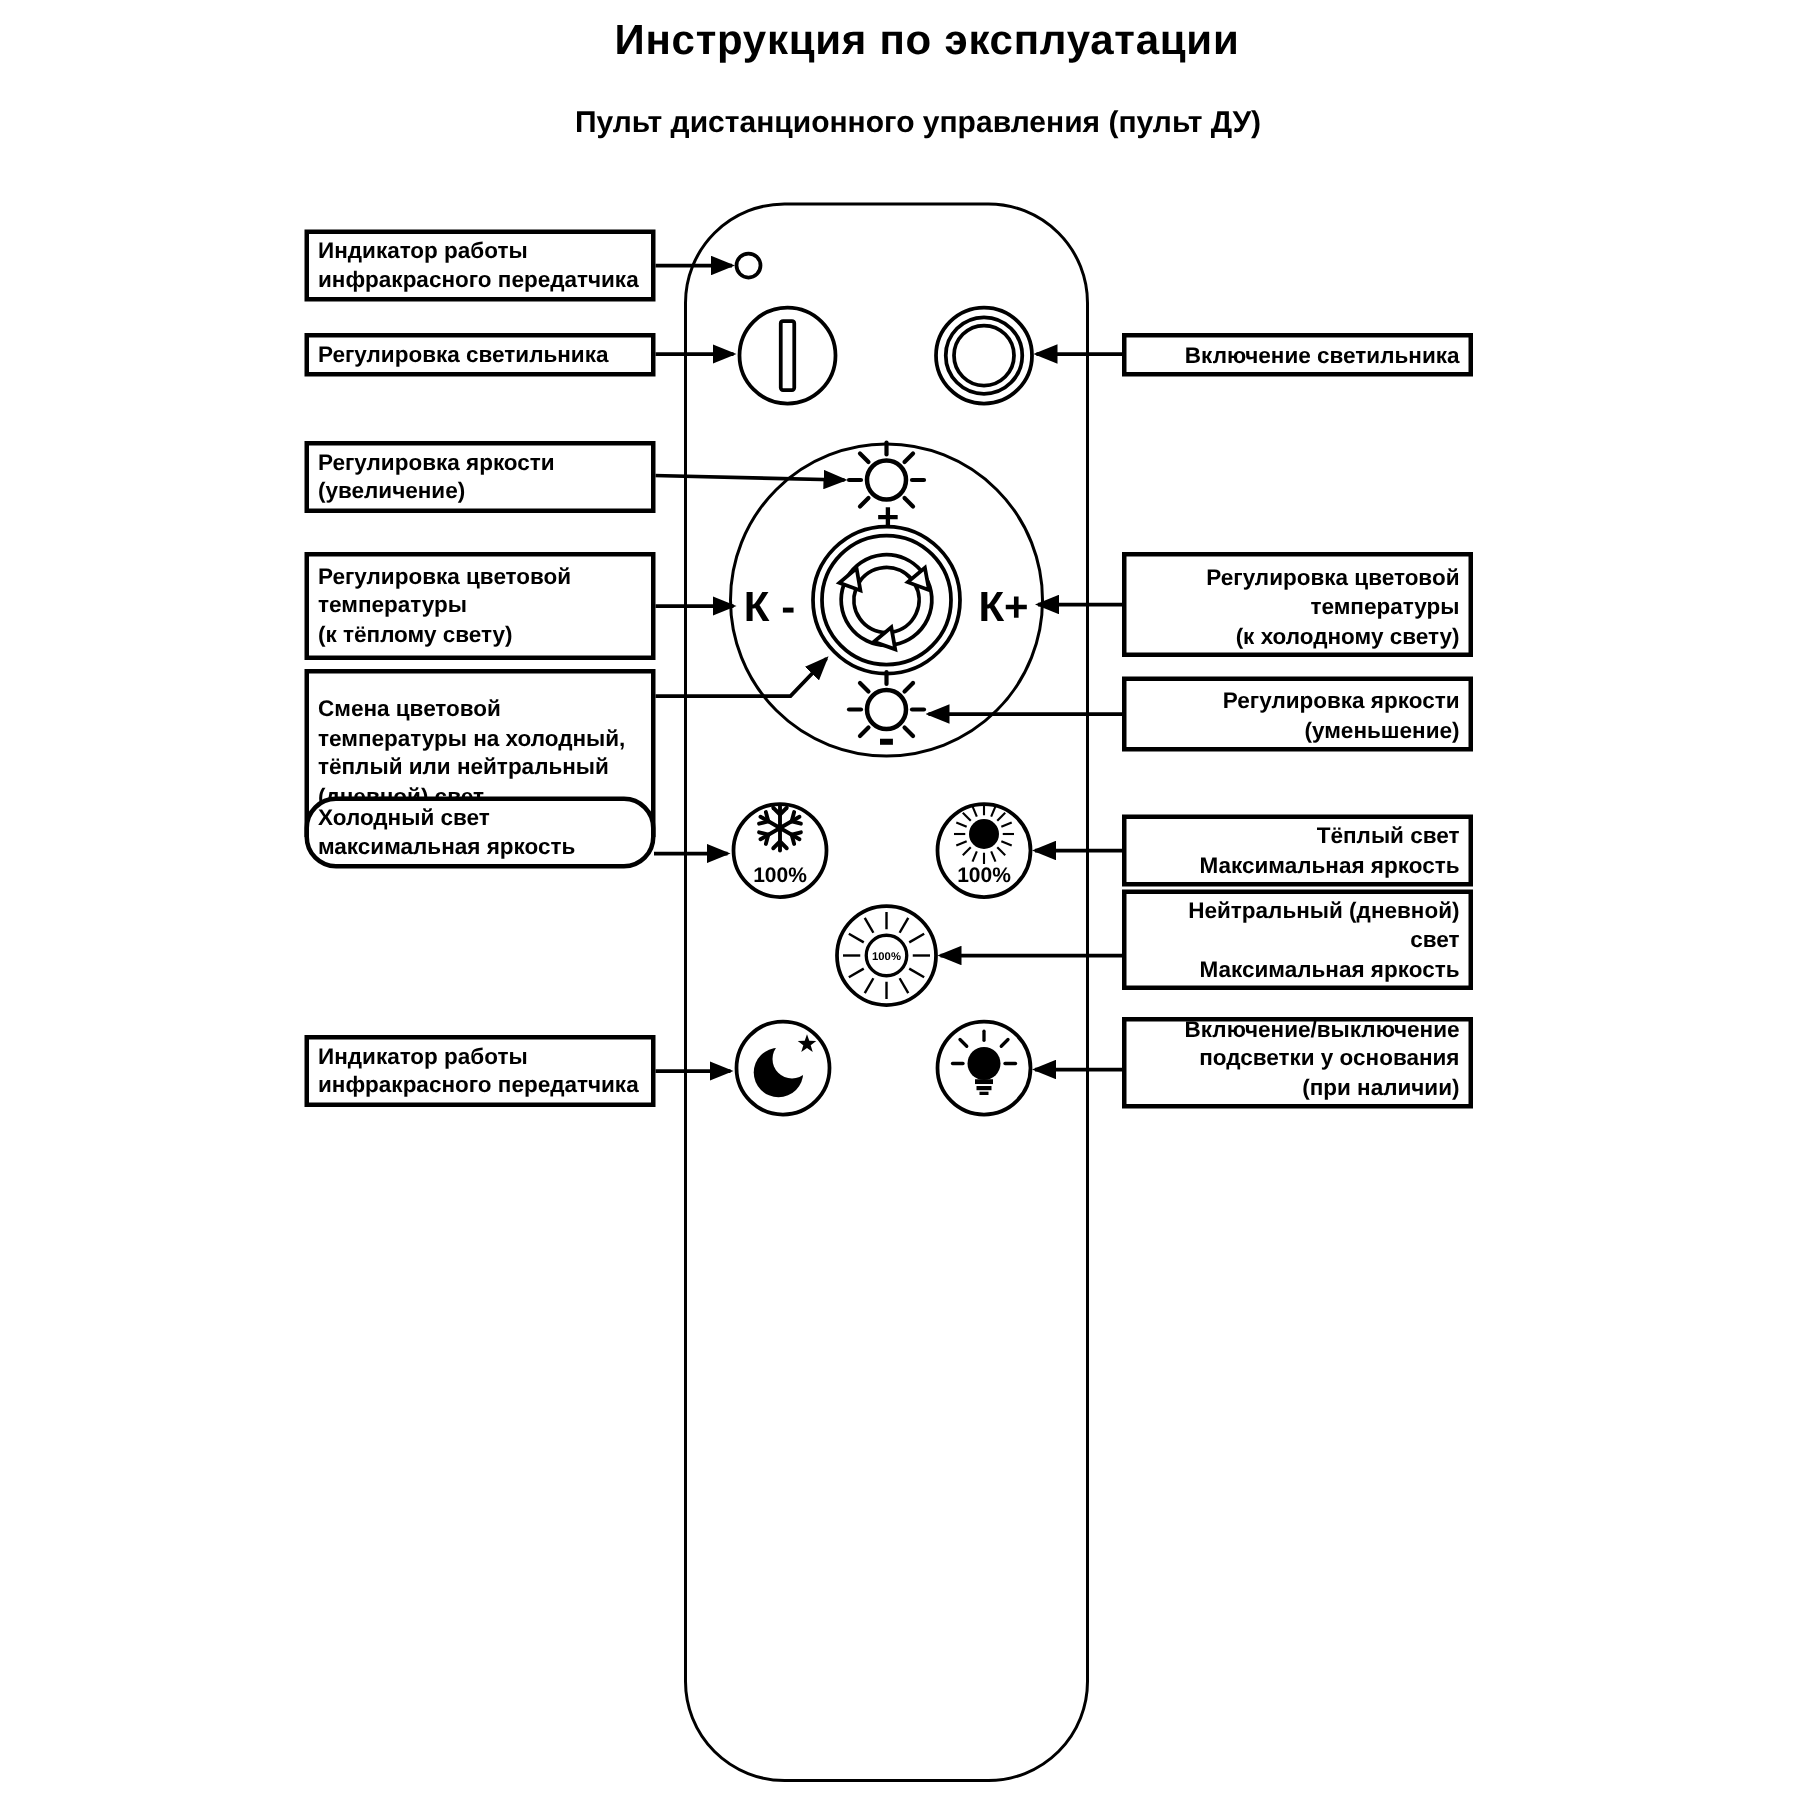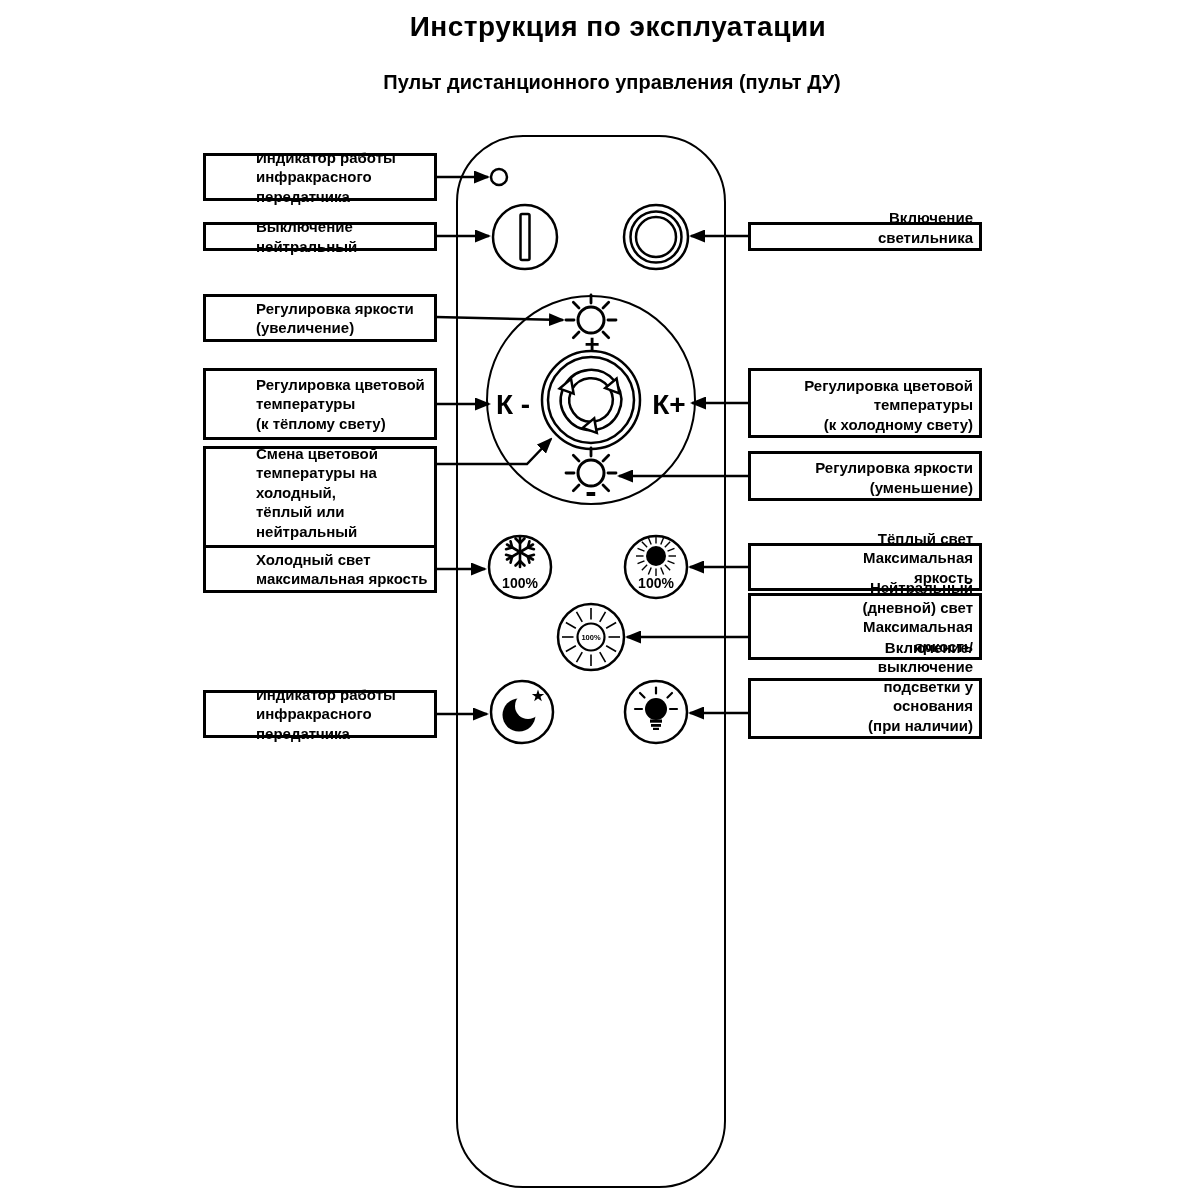--- a/index.html
+++ b/index.html
@@ -42,21 +42,21 @@
   
   .callout {
     position:absolute; box-sizing:border-box;
     border:3px solid #000; background:#fff;
     display:flex; align-items:center;
     font-size:15px; font-weight:bold; line-height:1.3;
     padding:1px 6px;
   }
   .callout.left  { left:203px; width:234px; justify-content:flex-start; text-align:left; }
   .callout.right { left:748px; width:234px; justify-content:flex-end; text-align:right;align-items:flex-end; }
-  .callout span { white-space:pre-line;margin-left:44px; }
+  .callout span { white-space:pre-line; }
 </style>
 </head>
 <body>
 
 <h1 class="page-title">Инструкция по эксплуатации</h1>
 <h2 class="page-subtitle">Пульт дистанционного управления (пульт ДУ)</h2>
 
 <div>
 <svg class="gfx" width="1200" height="1200" viewBox="0 0 1200 1200">
   <defs>
@@ -222,38 +222,38 @@
   <line class="arrow" x1="749" y1="567" x2="690" y2="567"></line>
   <line class="arrow" x1="749" y1="637" x2="627" y2="637"></line>
   <line class="arrow" x1="749" y1="713" x2="690" y2="713"></line>
 </svg>
 
 <div class="callout left" style="top:153px;height:48px;">
       <span>Индикатор работы
 инфракрасного передатчика</span>
     </div>
 <div class="callout left" style="top:222px;height:29px;">
-      <span>Выключение нейтральный</span>
+      <span>Регулировка светильника</span>
     </div>
 <div class="callout left" style="top:294px;height:48px;">
       <span>Регулировка яркости
 (увеличение)</span>
     </div>
 <div class="callout left" style="top:368px;height:72px;">
       <span>Регулировка цветовой
 температуры
 (к тёплому свету)</span>
     </div>
 <div class="callout left" style="top:446px;height:112px;">
       <span>Смена цветовой
 температуры на холодный,
 тёплый или нейтральный
 (дневной) свет</span>
     </div>
-<div class="callout left" style="top:545px;height:48px;">
+<div class="callout left" style="top:531px;height:48px;border-radius:21px;">
       <span>Холодный свет
 максимальная яркость</span>
     </div>
 <div class="callout left" style="top:690px;height:48px;">
       <span>Индикатор работы
 инфракрасного передатчика</span>
     </div>
 
 <div class="callout right" style="top:222px;height:29px;">
       <span>Включение светильника</span>

